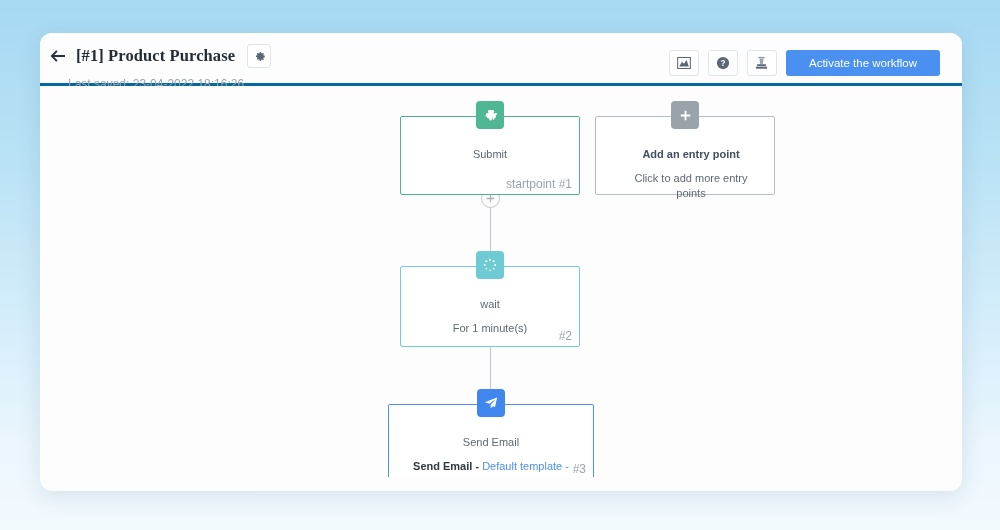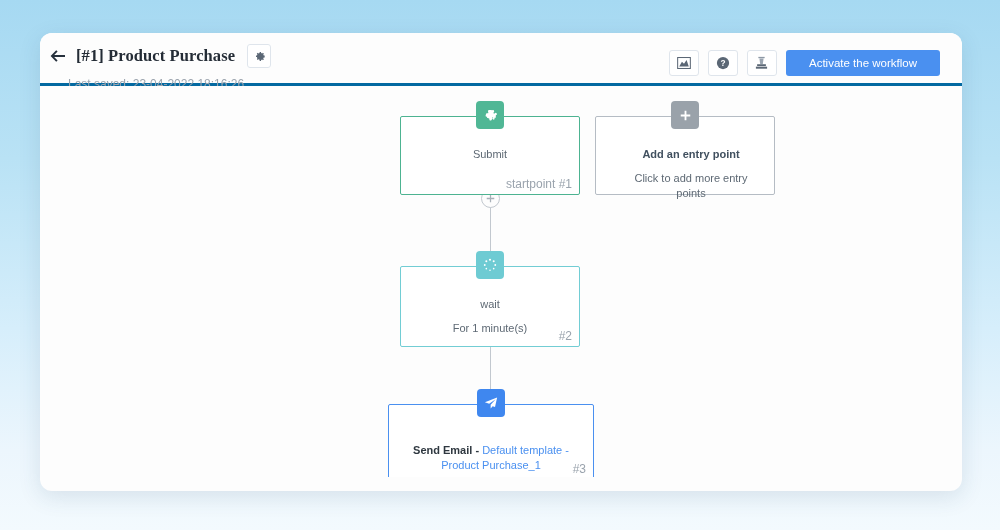--- a/index.html
+++ b/index.html
@@ -365,20 +365,21 @@
 
     <div class="node blue" style="left:348px; top:318px; width:206px; height:76px;">
       <div class="node-badge badge-blue">
         <span>
           <svg width="14" height="14" viewBox="0 0 16 16" aria-hidden="true">
             <path d="M15 1.6 L1 7.1 L5.9 8.9 L13.3 3.6 L7.6 10.1 L7.6 14.4 L9.9 11.6 L12.6 12.7 Z" fill="#ffffff"></path>
           </svg>
         </span>
       </div>
       <div class="node-body">
+        <div class="node-title">Send Email</div>
         <div class="node-sub bold-lead">
           <b>Send Email - </b><span class="node-link">Default template -Product Purchase_1</span>
         </div>
       </div>
       <div class="node-tag">#3</div>
     </div>
 
   </div>
 </div>
 

